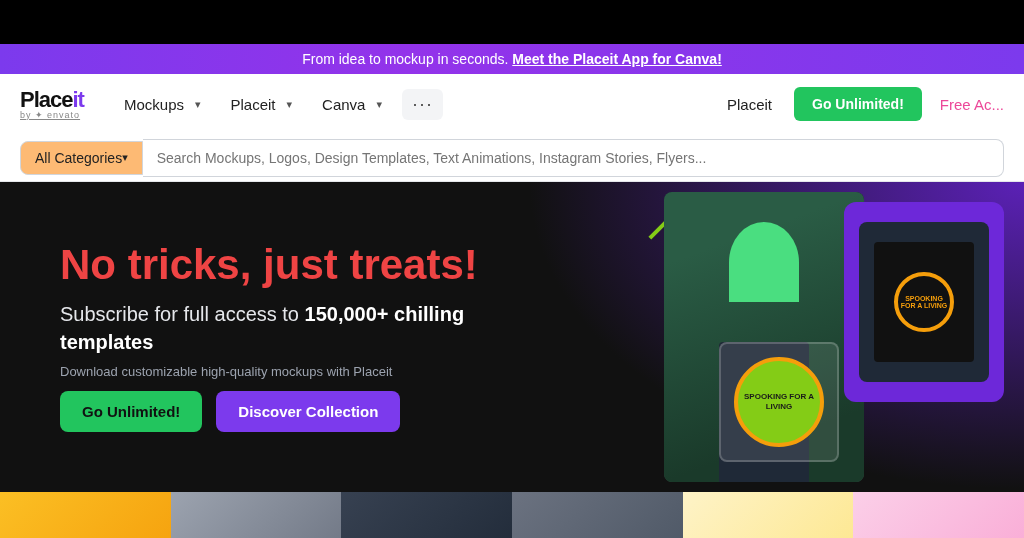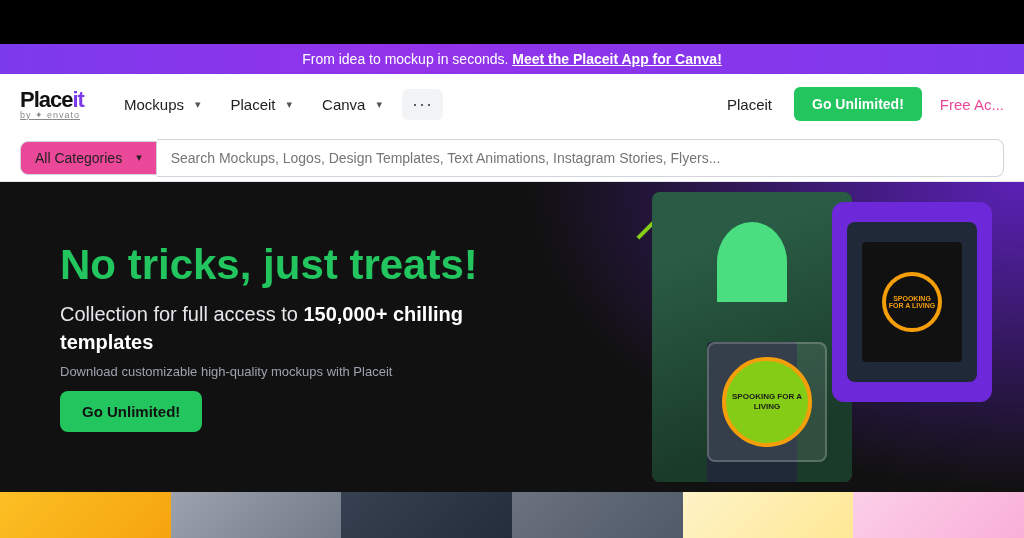--- a/index.html
+++ b/index.html
@@ -100,30 +100,30 @@
       border-bottom: 1px solid #e5e7eb;
       display: flex;
       align-items: center;
       padding: 0 20px;
       height: 48px;
       gap: 0;
     }
     .category-select {
       display: flex;
       align-items: center;
-      gap: 14px;
+      gap: 0;
       padding: 8px 14px;
       border: 1.5px solid #d1d5db;
       border-radius: 8px 0 0 8px;
       font-size: 14px;
       font-weight: 500;
       color: #222;
       cursor: pointer;
       white-space: nowrap;
-      background: #ec4899;
+      background: #fdba74;
       text-align: right;
     }
     .search-input-wrapper {
       flex: 1;
       border: 1.5px solid #d1d5db;
       border-left: none;
       border-radius: 0 8px 8px 0;
       display: flex;
       align-items: center;
       padding: 0 14px;
@@ -156,21 +156,21 @@
     }
     .hero-content {
       position: relative;
       z-index: 2;
       padding: 30px 60px;
       max-width: 560px;
     }
     .hero-headline {
       font-size: 42px;
       font-weight: 900;
-      color: #22c55e;
+      color: #ef4444;
       line-height: 1.1;
       margin-bottom: 12px;
     }
     .hero-subline {
       font-size: 20px;
       color: #e5e7eb;
       margin-bottom: 8px;
       line-height: 1.4;
     }
     .hero-subline strong { color: #fff; font-weight: 800; }
@@ -201,21 +201,21 @@
       font-size: 15px;
       border: none;
       border-radius: 8px;
       padding: 12px 22px;
       cursor: pointer;
     }
 
     
     .hero-images {
       position: absolute;
-      right: 12px;
+      right: 0;
       top: 0;
       width: 480px;
       height: 100%;
       z-index: 1;
     }
     .hero-img-person {
       position: absolute;
       right: 160px;
       top: 10px;
       width: 200px;
@@ -409,25 +409,26 @@
     <input type="text" placeholder="Search Mockups, Logos, Design Templates, Text Animations, Instagram Stories, Flyers..." style="">
   </div>
 </div>
 
 <div class="hero">
   <div class="hero-bg-purple"></div>
 
   <div class="hero-content">
     <h1 class="hero-headline">No tricks, just treats!</h1>
     <p class="hero-subline">
-      <span>Collection for full access to </span><strong>150,000+ chilling templates</strong>
+      <span>Subscribe for full access to </span><strong>150,000+ chilling templates</strong>
     </p>
     <p class="hero-desc">Download customizable high-quality mockups with Placeit</p>
     <div class="hero-buttons">
       <button class="btn-hero-unlimited">Go Unlimited!</button>
+      <button class="btn-hero-discover">Discover Collection</button>
     </div>
   </div>
 
   <div class="hero-images">
 
     <div class="accent-line-1"></div>
     <div class="accent-line-2"></div>
 
     <div class="hero-img-person">
       <div class="person-silhouette">

